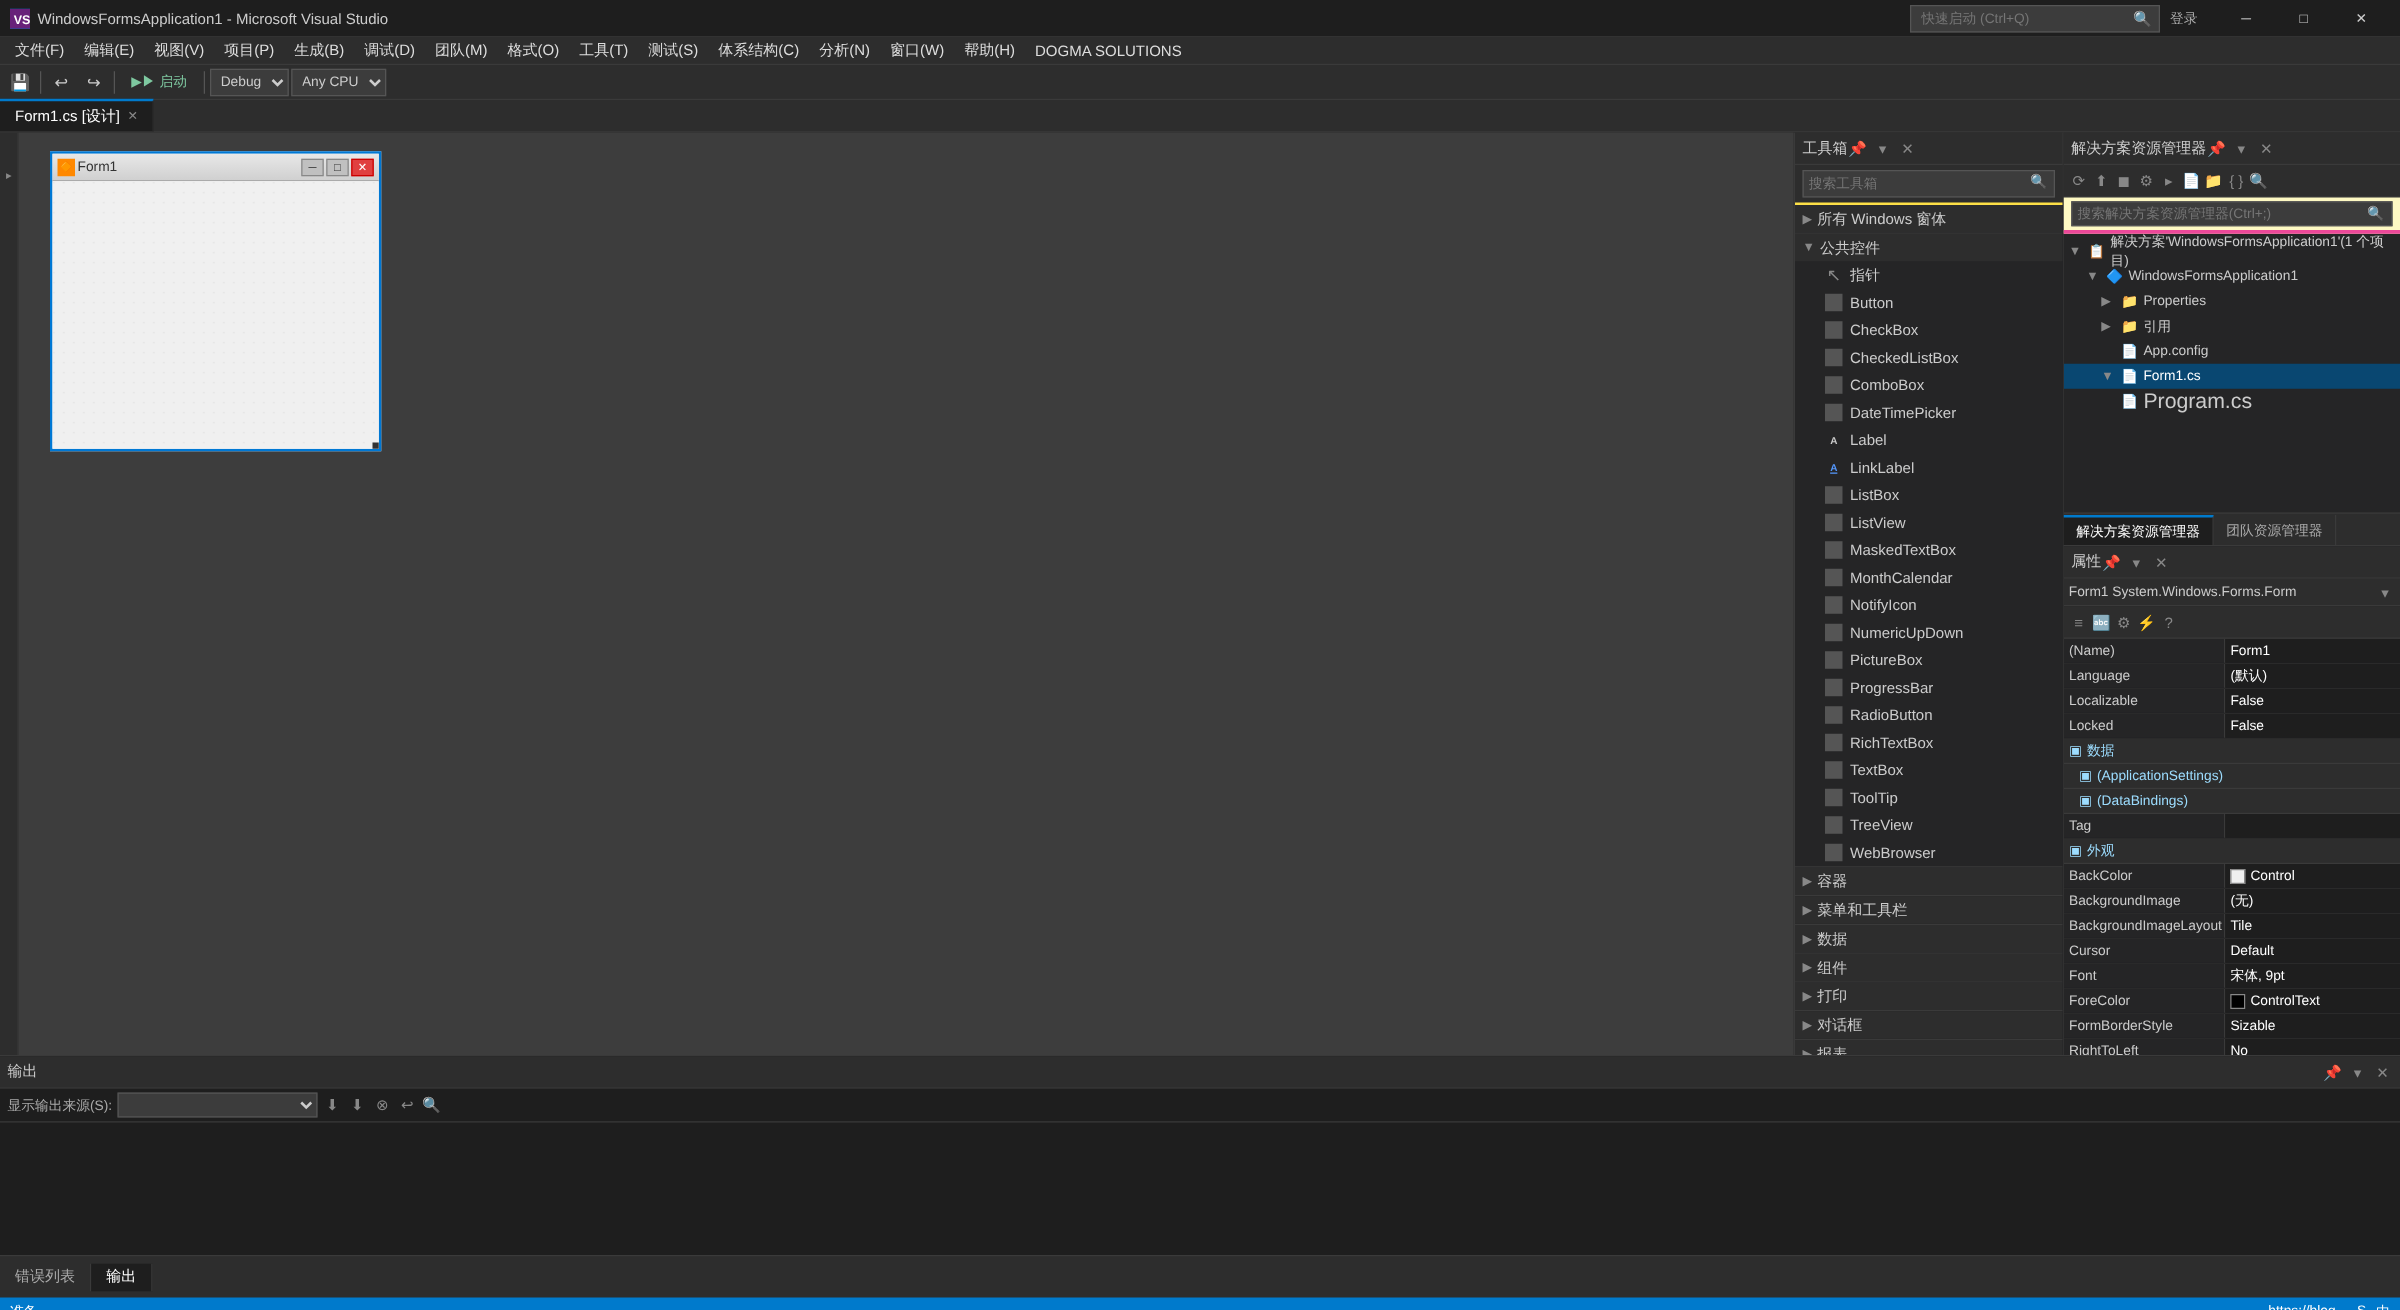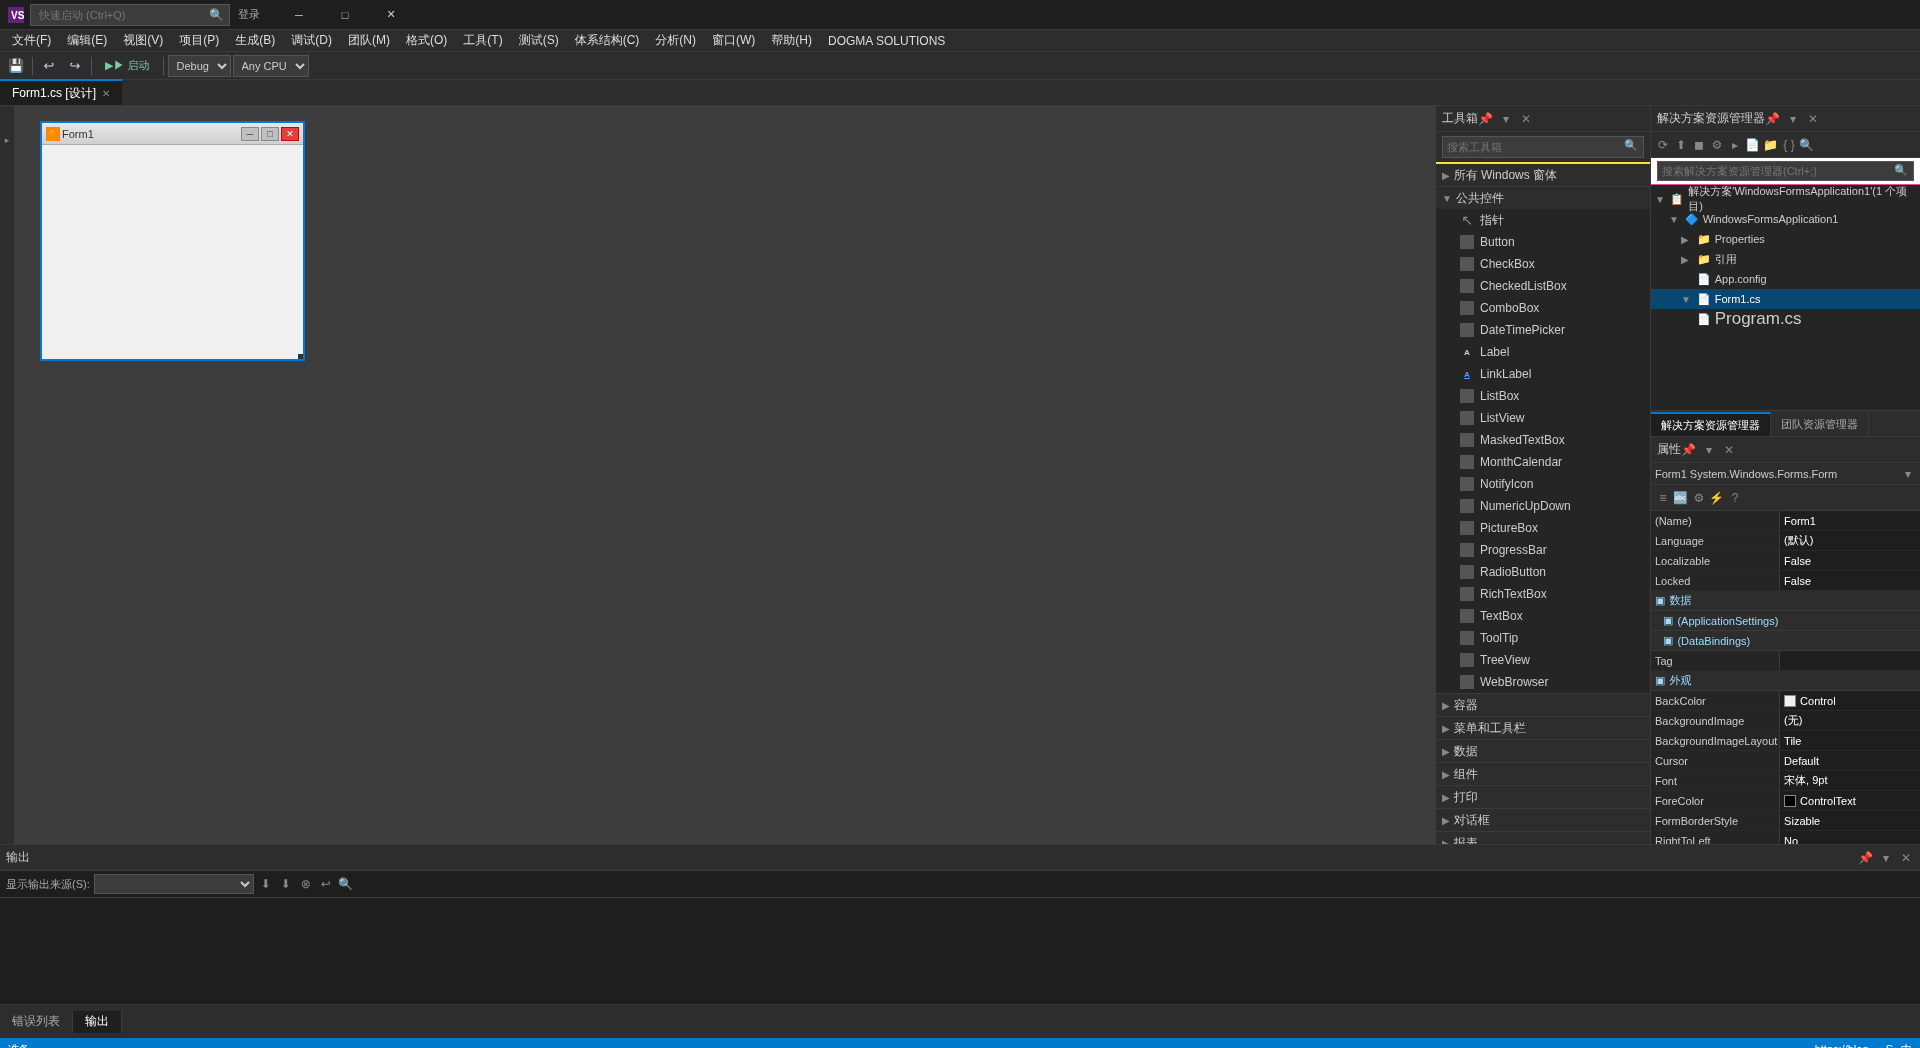--- a/index.html
+++ b/index.html
@@ -370,20 +370,21 @@
 </head>
 <body>
 
 <div id="title-bar">
   <div class="app-icon">
     <svg width="16" height="16" viewBox="0 0 16 16">
       <rect width="16" height="16" fill="#68217a"></rect>
       <text x="3" y="12" font-size="10" fill="white" font-weight="bold">VS</text>
     </svg>
   </div>
+  <span class="title-text">WindowsFormsApplication1 - Microsoft Visual Studio</span>
   <div style="display:flex;align-items:center;gap:8px;margin-right:16px;">
     <div style="position:relative;display:flex;align-items:center;">
       <input type="text" style="width: 200px; height: 22px; background: rgb(60, 60, 60); border: 1px solid rgb(85, 85, 85); color: rgb(204, 204, 204); font-size: 11px; padding: 0px 24px 0px 8px;" placeholder="快速启动 (Ctrl+Q)">
       <span style="position:absolute;right:6px;color:#888;font-size:12px;">🔍</span>
     </div>
     <span style="color:#aaa;font-size:11px;">登录</span>
   </div>
   <div class="window-controls">
     <div class="win-btn">─</div>
     <div class="win-btn">□</div>
@@ -649,21 +650,21 @@
         <button class="panel-action-btn">⬆</button>
         <button class="panel-action-btn">◼</button>
         <button class="panel-action-btn">⚙</button>
         <button class="panel-action-btn">▸</button>
         <button class="panel-action-btn">📄</button>
         <button class="panel-action-btn">📁</button>
         <button class="panel-action-btn">{ }</button>
         <button class="panel-action-btn">🔍</button>
       </div>
 
-      <div style="padding:3px 6px;background:#ffffff;border-bottom:1px solid #ec4899;position:relative;">
+      <div style="padding:3px 6px;background:#fef9c3;border-bottom:3px solid #ec4899;position:relative;">
         <input type="text" style="width: 100%; height: 20px; background: rgb(60, 60, 60); border: 1px solid rgb(85, 85, 85); color: rgb(204, 204, 204); font-size: 11px; padding: 0px 20px 0px 4px;" placeholder="搜索解决方案资源管理器(Ctrl+;)">
         <span style="position:absolute;right:12px;top:6px;color:#888;font-size:11px;">🔍</span>
       </div>
 
       <div class="tree-view" style="flex:1;overflow-y:auto;">
         <div class="tree-item" style="padding-left:4px;">
           <span class="tree-expand">▼</span>
           <span style="font-size:11px;">📋</span>
           <span style="font-size:11px;color:#ccc;">解决方案'WindowsFormsApplication1'(1 个项目)</span>
         </div>

